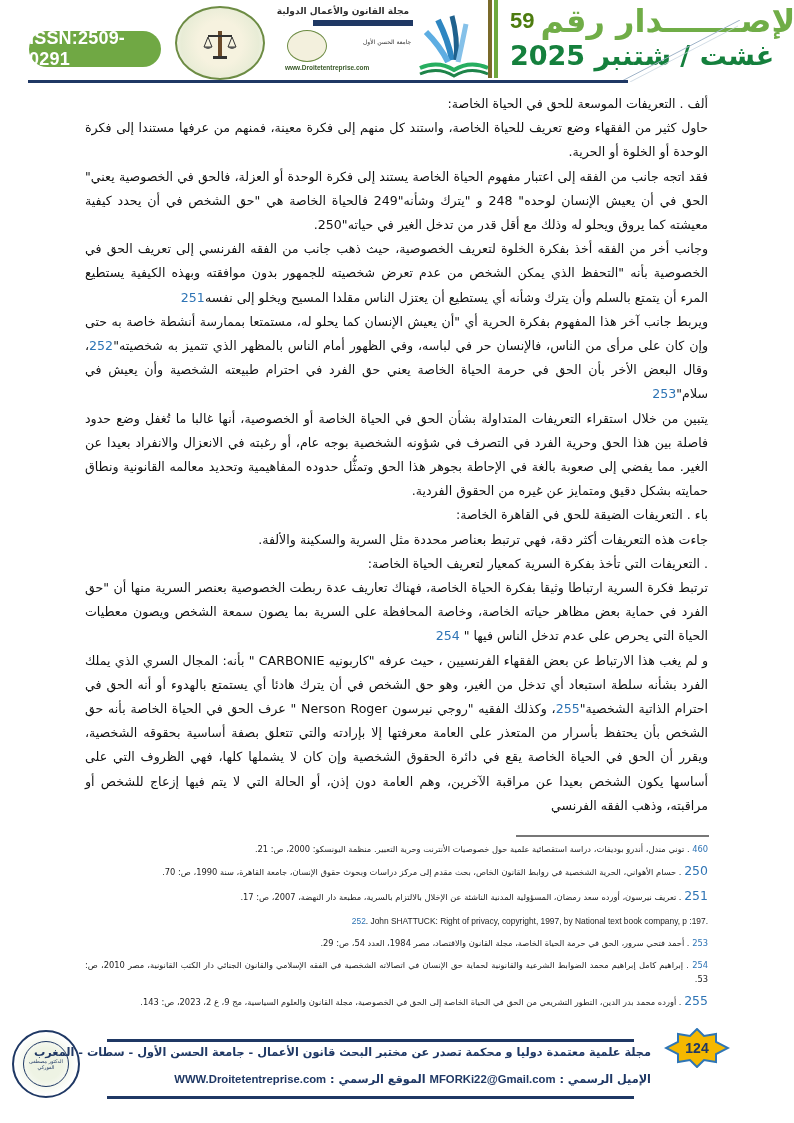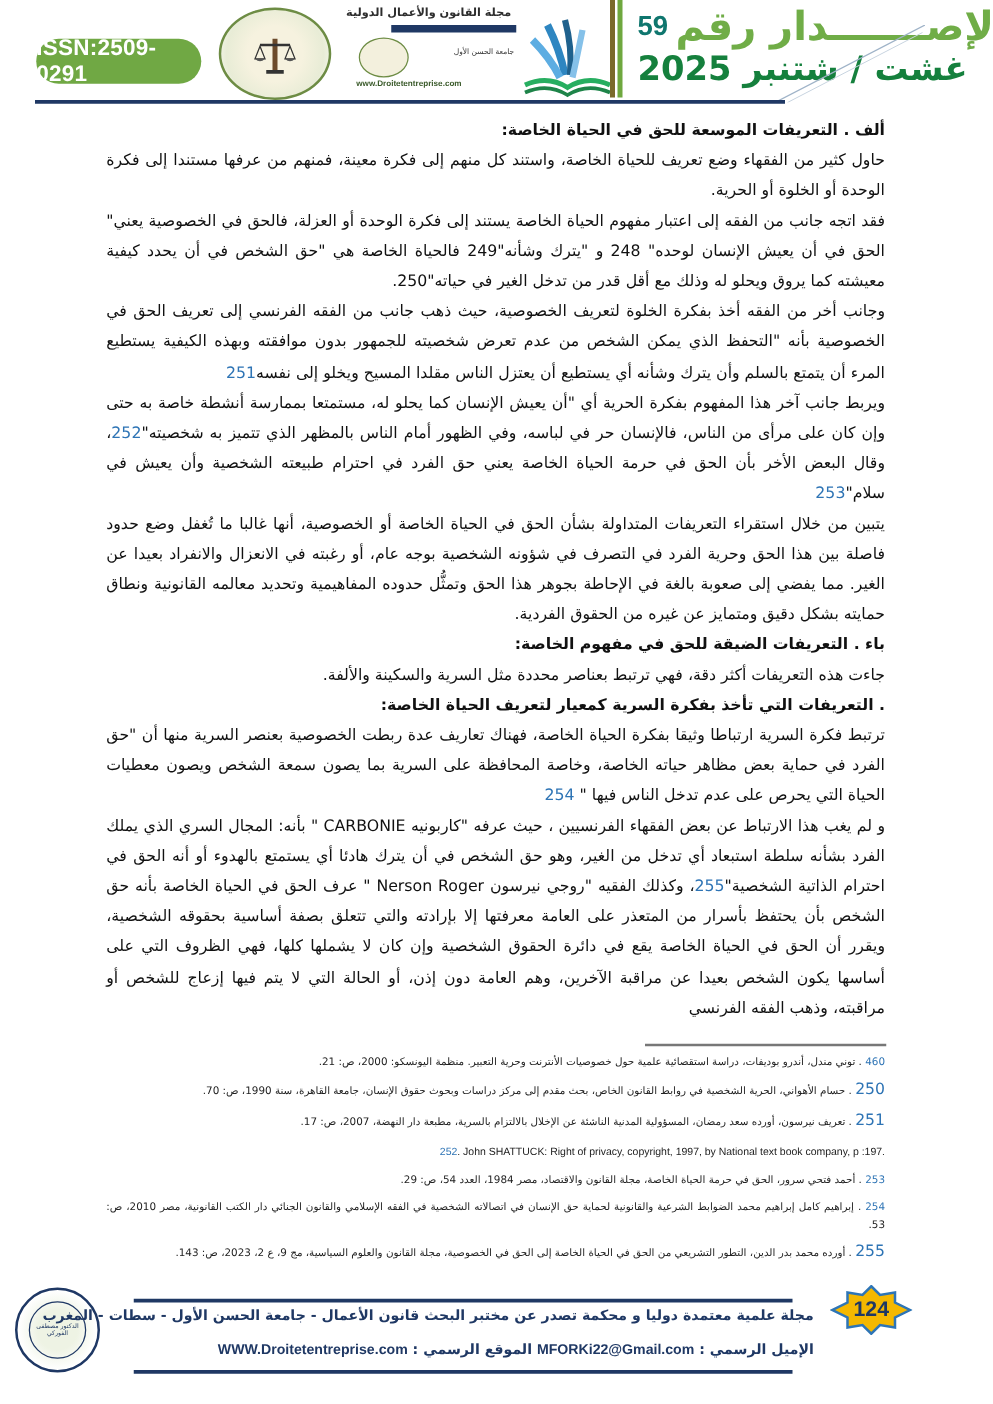--- a/index.html
+++ b/index.html
@@ -14,44 +14,44 @@
   .jl-title { position:absolute; right:84px; top:2px; font-size:9px; font-weight:bold; color:#2d2d2d; direction:rtl; white-space:nowrap; }
   .jl-bar { position:absolute; left:30px; top:16px; width:100px; height:6px; background:#1f3864; }
   .jl-small-seal { position:absolute; left:4px; top:26px; width:38px; height:30px; border-radius:50%; border:1.5px solid #6d8c44; background:#f3f0dd; }
   .jl-uni { position:absolute; left:80px; top:34px; font-size:6px; color:#333; direction:rtl; }
   .jl-url { position:absolute; left:2px; top:60px; font-size:6.5px; font-weight:bold; color:#3a5a2a; font-family:"Liberation Sans", sans-serif; }
   .jl-book { position:absolute; left:135px; top:6px; width:72px; height:68px; }
   .vdiv1 { position:absolute; left:488px; top:0; width:4px; height:78px; background:#7a6a2a; }
   .vdiv2 { position:absolute; left:494px; top:0; width:4px; height:78px; background:#6fa83f; }
   .issue-line { position:absolute; left:510px; top:4px; height:34px; direction:rtl; white-space:nowrap; display:flex; align-items:center; gap:6px; }
   .issue-label { font-size:32px; font-weight:bold; color:#70ad47; }
-  .issue-num { font-size:22px; font-weight:bold; color:#0f766e; font-family:"Liberation Sans", sans-serif; }
+  .issue-num { font-size:22px; font-weight:bold; color:#4d7c0f; font-family:"Liberation Sans", sans-serif; }
   .date-line { position:absolute; left:510px; top:40px; height:36px; direction:rtl; white-space:nowrap; font-size:27px; font-weight:bold; color:#15803d;text-align:center; }
   .diag { position:absolute; left:620px; top:20px; width:120px; height:62px; }
   .header-rule { position:absolute; left:28px; top:80px; width:600px; height:3px; background:#1f3864; }
 
   
   .content { position:absolute; left:85px; top:92px; width:623px; direction:rtl; text-align:justify; font-family:"DejaVu Sans", sans-serif; font-size:12.6px; line-height:24.2px; color:#111; }
   .content p { margin:0; }
-  .h { font-weight:bold; }
+  .h { font-weight:normal; }
   .ref { color:#2e74b5; }
 
   
   .fn-rule { position:absolute; left:516px; top:835px; width:193px; height:1.5px; background:#777; }
   .footnotes { position:absolute; left:85px; top:842px; width:623px; direction:rtl; font-size:8.3px; color:#222; line-height:14px; }
   .fn { margin:0 0 8px 0; text-align:justify; }
   .fn.big-gap { margin-bottom:10px; }
   .fn .num { color:#2e74b5; }
   .fn .num.large { font-size:12.5px; }
   .fn.ltr-right { direction:ltr; text-align:right; font-family:"Liberation Sans", sans-serif; font-size:8.4px; }
 
   
   .page-badge { position:absolute; left:664px; top:1028px; width:66px; height:40px; }
   .page-badge svg { width:100%; height:100%; }
-  .page-num { position:absolute; left:664px; top:1028px; width:66px; height:40px; display:flex; align-items:center; justify-content:center; font-family:"Liberation Sans", sans-serif; font-size:17px; font-weight:bold; color:#1f3864;text-align:right; }
+  .page-num { position:absolute; left:664px; top:1028px; width:66px; height:40px; display:flex; align-items:center; justify-content:center; font-family:"Liberation Sans", sans-serif; font-size:14px; font-weight:bold; color:#1f3864;text-align:right; }
   .foot-rule-top { position:absolute; left:107px; top:1039px; width:527px; height:3px; background:#1f3864; }
   .foot-line1 { position:absolute; left:107px; top:1046px; width:544px; direction:rtl; text-align:right; font-size:11.3px; font-weight:bold; color:#1f3864; white-space:nowrap; }
   .foot-line2 { position:absolute; left:107px; top:1073px; width:544px; direction:rtl; text-align:right; font-size:11.3px; font-weight:bold; color:#1f3864; white-space:nowrap; }
   .foot-rule-bot { position:absolute; left:107px; top:1096px; width:527px; height:3px; background:#1f3864; }
   .ltr-span { direction:ltr; unicode-bidi:embed; font-family:"Liberation Sans", sans-serif; }
   .foot-seal { position:absolute; left:12px; top:1030px; width:64px; height:64px; border-radius:50%; border:2px solid #1f3864; background:radial-gradient(circle, #eef3e4 35%, #fff 70%); display:flex; align-items:center; justify-content:center; }
   .foot-seal-inner { width:44px; height:44px; border-radius:50%; border:1px solid #1f3864; display:flex; align-items:center; justify-content:center; font-size:5px; color:#1f3864; text-align:center; direction:rtl; }
 </style>
 </head>
 <body>
@@ -104,21 +104,21 @@
   <div class="header-rule"></div>
 </div>
 
 <div class="content">
   <p class="h">ألف . التعريفات الموسعة للحق في الحياة الخاصة:</p>
   <p>حاول كثير من الفقهاء وضع تعريف للحياة الخاصة، واستند كل منهم إلى فكرة معينة، فمنهم من عرفها مستندا إلى فكرة الوحدة أو الخلوة أو الحرية.</p>
   <p>فقد اتجه جانب من الفقه إلى اعتبار مفهوم الحياة الخاصة يستند إلى فكرة الوحدة أو العزلة، فالحق في الخصوصية يعني" الحق في أن يعيش الإنسان لوحده" 248 و "يترك وشأنه"249  فالحياة الخاصة هي "حق الشخص في أن يحدد كيفية معيشته كما يروق ويحلو له وذلك مع أقل قدر من تدخل الغير في حياته"250.</p>
   <p><span>وجانب أخر من الفقه أخذ بفكرة الخلوة لتعريف الخصوصية، حيث ذهب جانب من الفقه الفرنسي إلى تعريف الحق في الخصوصية بأنه "التحفظ الذي يمكن الشخص من عدم تعرض شخصيته للجمهور بدون موافقته وبهذه الكيفية يستطيع المرء أن يتمتع بالسلم وأن يترك وشأنه أي يستطيع أن يعتزل الناس مقلدا المسيح ويخلو إلى نفسه</span><span class="ref">251</span></p>
   <p><span>ويربط جانب آخر هذا المفهوم بفكرة الحرية أي "أن يعيش الإنسان كما يحلو له، مستمتعا بممارسة أنشطة خاصة به حتى وإن كان على مرأى من الناس، فالإنسان حر في لباسه، وفي الظهور أمام الناس بالمظهر الذي تتميز به شخصيته"</span><span class="ref">252</span><span>، وقال البعض الأخر بأن الحق في حرمة الحياة الخاصة يعني حق الفرد في احترام طبيعته الشخصية وأن يعيش في سلام"</span><span class="ref">253</span></p>
   <p>يتبين من خلال استقراء التعريفات المتداولة بشأن الحق في الحياة الخاصة أو الخصوصية، أنها غالبا ما تُغفل وضع حدود فاصلة بين هذا الحق وحرية الفرد في التصرف في شؤونه الشخصية بوجه عام، أو رغبته في الانعزال والانفراد بعيدا عن الغير. مما يفضي إلى صعوبة بالغة في الإحاطة بجوهر هذا الحق وتمثُّل حدوده المفاهيمية وتحديد معالمه القانونية ونطاق حمايته بشكل دقيق ومتمايز عن غيره من الحقوق الفردية.</p>
-  <p class="h">باء . التعريفات الضيقة للحق في مفهوم الخاصة:</p>
+  <p class="h">باء . التعريفات الضيقة للحق في القاهرة الخاصة:</p>
   <p>جاءت هذه التعريفات أكثر دقة، فهي ترتبط بعناصر محددة مثل السرية والسكينة والألفة.</p>
   <p class="h">. التعريفات التي تأخذ بفكرة السرية كمعيار لتعريف الحياة الخاصة:</p>
   <p><span>ترتبط فكرة السرية ارتباطا وثيقا بفكرة الحياة الخاصة، فهناك تعاريف عدة ربطت الخصوصية بعنصر السرية منها أن "حق الفرد في حماية بعض مظاهر حياته الخاصة، وخاصة المحافظة على السرية بما يصون سمعة الشخص ويصون معطيات الحياة التي يحرص على عدم تدخل الناس فيها " </span><span class="ref">254</span></p>
   <p><span>و لم يغب هذا الارتباط عن بعض الفقهاء الفرنسيين ، حيث عرفه "كاربونيه CARBONIE " بأنه: المجال السري الذي يملك الفرد بشأنه سلطة استبعاد أي تدخل من الغير، وهو حق الشخص في أن يترك هادئا أي يستمتع بالهدوء أو أنه الحق في احترام الذاتية الشخصية"</span><span class="ref">255</span><span>، وكذلك الفقيه "روجي نيرسون Nerson Roger " عرف الحق في الحياة الخاصة بأنه حق الشخص بأن يحتفظ بأسرار من المتعذر على العامة معرفتها إلا بإرادته والتي تتعلق بصفة أساسية بحقوقه الشخصية، ويقرر أن الحق في الحياة الخاصة يقع في دائرة الحقوق الشخصية وإن كان لا يشملها كلها، فهي الظروف التي على أساسها يكون الشخص بعيدا عن مراقبة الآخرين، وهم العامة دون إذن، أو الحالة التي لا يتم فيها إزعاج للشخص أو مراقبته، وذهب الفقه الفرنسي</span></p>
 </div>
 
 <div class="fn-rule"></div>
 <div class="footnotes">
   <p class="fn"><span class="num">460</span><span> . توني مندل، أندرو بوديفات، دراسة استقصائية علمية حول خصوصيات الأنترنت وحرية التعبير. منظمة اليونسكو: 2000، ص: 21.</span></p>
   <p class="fn big-gap"><span class="num large">250</span><span> . حسام الأهواني، الحرية الشخصية في روابط القانون الخاص، بحث مقدم إلى مركز دراسات وبحوث حقوق الإنسان، جامعة القاهرة، سنة 1990، ص: 70.</span></p>

